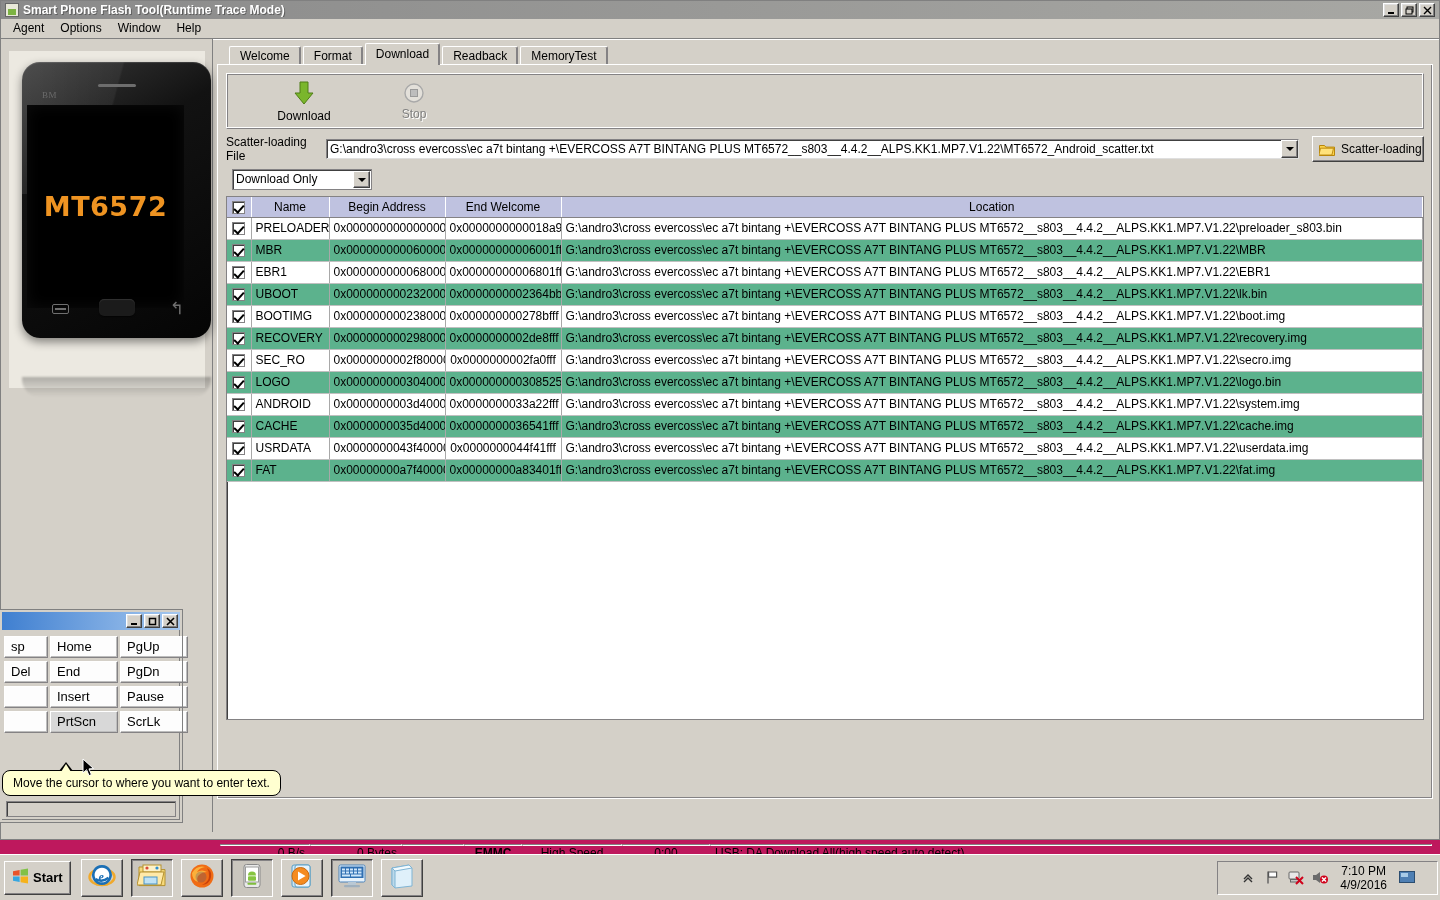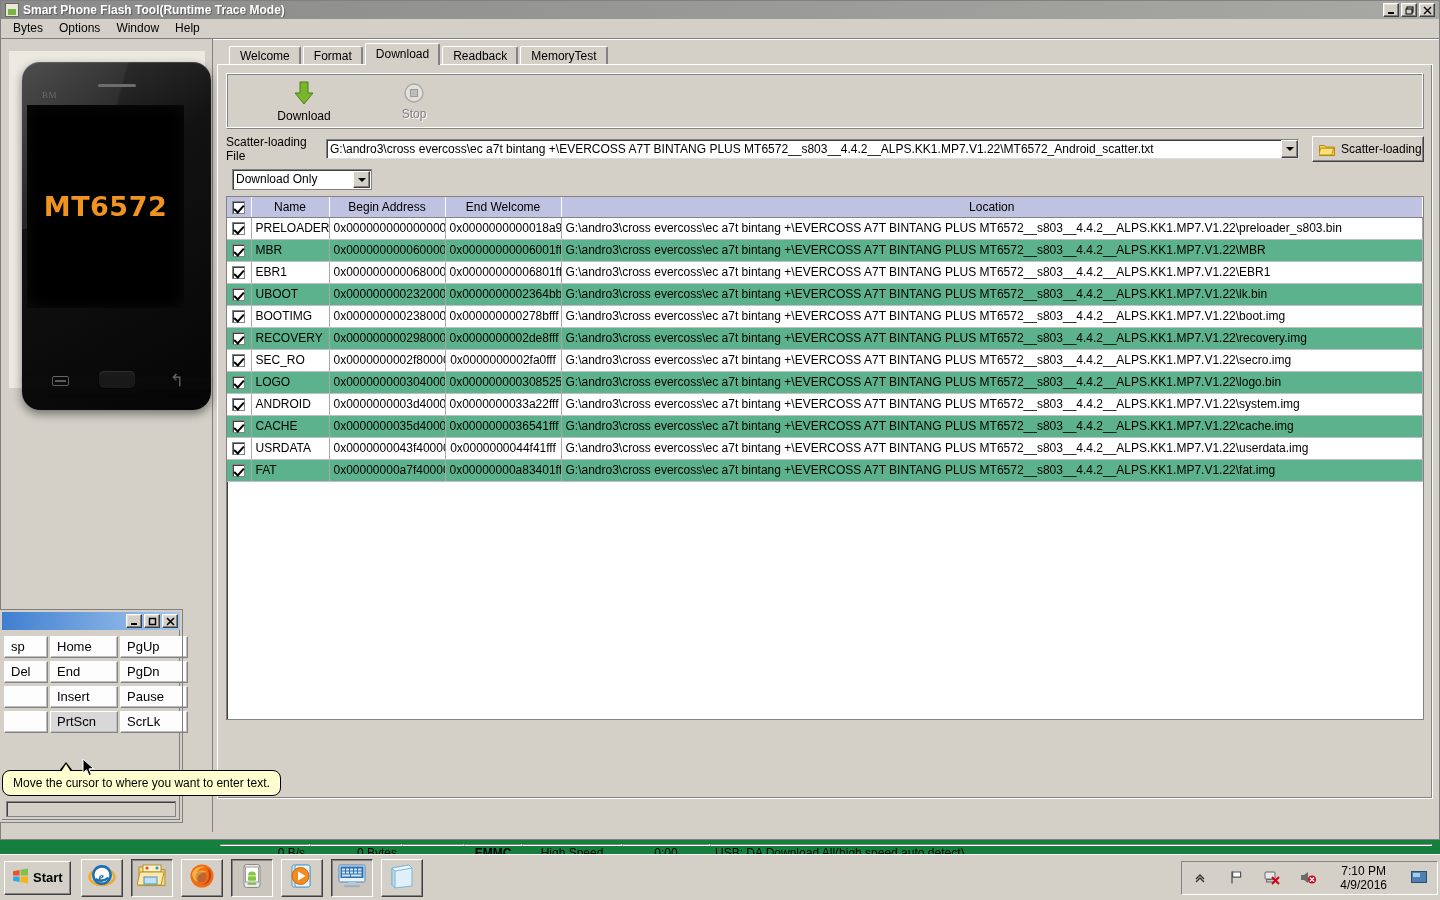--- a/index.html
+++ b/index.html
@@ -8,21 +8,21 @@
     overflow: hidden;
     font-family: "Liberation Sans", sans-serif;
     font-size: 12px;
     background: #d4d0c8;
   }
   * { box-sizing: border-box; }
 
   
   #desktop {
     position: absolute; left:0; top:0; width:1440px; height:900px;
-    background: #15803d;
+    background: #be185d;
   }
 
   
   #main-window {
     position: absolute; left: 0; top: 0; width: 1440px; height: 840px;
     background: #d4d0c8;
     border: 1px solid #808080;
   }
   #titlebar {
     height: 18px;
@@ -82,21 +82,21 @@
     position: relative;
   }
   #phone-frame {
     width: 196px; height: 337px;
     margin: 4px auto 0;
     background: #ece9e1;
     position: relative;
   }
   .phone-body {
     position: absolute; left: 13px; top: 11px;
-    width: 189px; height: 348px;
+    width: 189px; height: 276px;
     background: linear-gradient(150deg, #3a3a3a 0%, #121212 35%, #050505 100%);
     border-radius: 18px;
     box-shadow: 0 4px 10px rgba(0,0,0,.45), inset 0 1px 1px rgba(255,255,255,.14);
     overflow:hidden;
   }
   .phone-gloss {
     position:absolute; left:0; top:0; width:100%; height:48%;
     background: linear-gradient(105deg, rgba(255,255,255,.10) 0%, rgba(255,255,255,.055) 45%, rgba(255,255,255,0) 46%);
     pointer-events:none;
   }
@@ -401,21 +401,21 @@
     display:flex; align-items:center; justify-content:center; cursor: default;
   }
   .tb-item.active {
     border-color: #404040; border-right-color:#fff; border-bottom-color:#fff;
     box-shadow: inset 1px 1px 0 #848284;
     background: #cac6be;
   }
   #tray {
     margin-left: auto; height: 34px;
     border: 1px solid #848284; border-right-color:#fff; border-bottom-color:#fff;
-    display: flex; align-items: center; gap: 20px; padding: 0 10px;
+    display: flex; align-items: center; gap: 8px; padding: 0 22px;
     background:#d4d0c8;
   }
   #clock { font-size: 12px; line-height: 14px; text-align: center; color: #000; margin: 0 4px; }
   .tray-ico { width: 16px; height: 16px; display:flex; align-items:center; justify-content:center; }
 </style>
 </head>
 <body>
 
 <div id="desktop">
 
@@ -438,21 +438,21 @@
         </div>
         <div class="win-btn">
           <svg width="9" height="9" viewBox="0 0 9 9">
               <path d="M1 1 L8 8 M8 1 L1 8" stroke="#000" stroke-width="1.4"></path>
             </svg>
         </div>
       </div>
     </div>
 
     <div id="menubar">
-      <div class="menu-item">Bytes</div>
+      <div class="menu-item">Agent</div>
       <div class="menu-item">Options</div>
       <div class="menu-item">Window</div>
       <div class="menu-item">Help</div>
     </div>
     <div class="hline"></div>
 
     <div id="body-split">
 
       <div id="left-panel">
         <div id="phone-frame">

